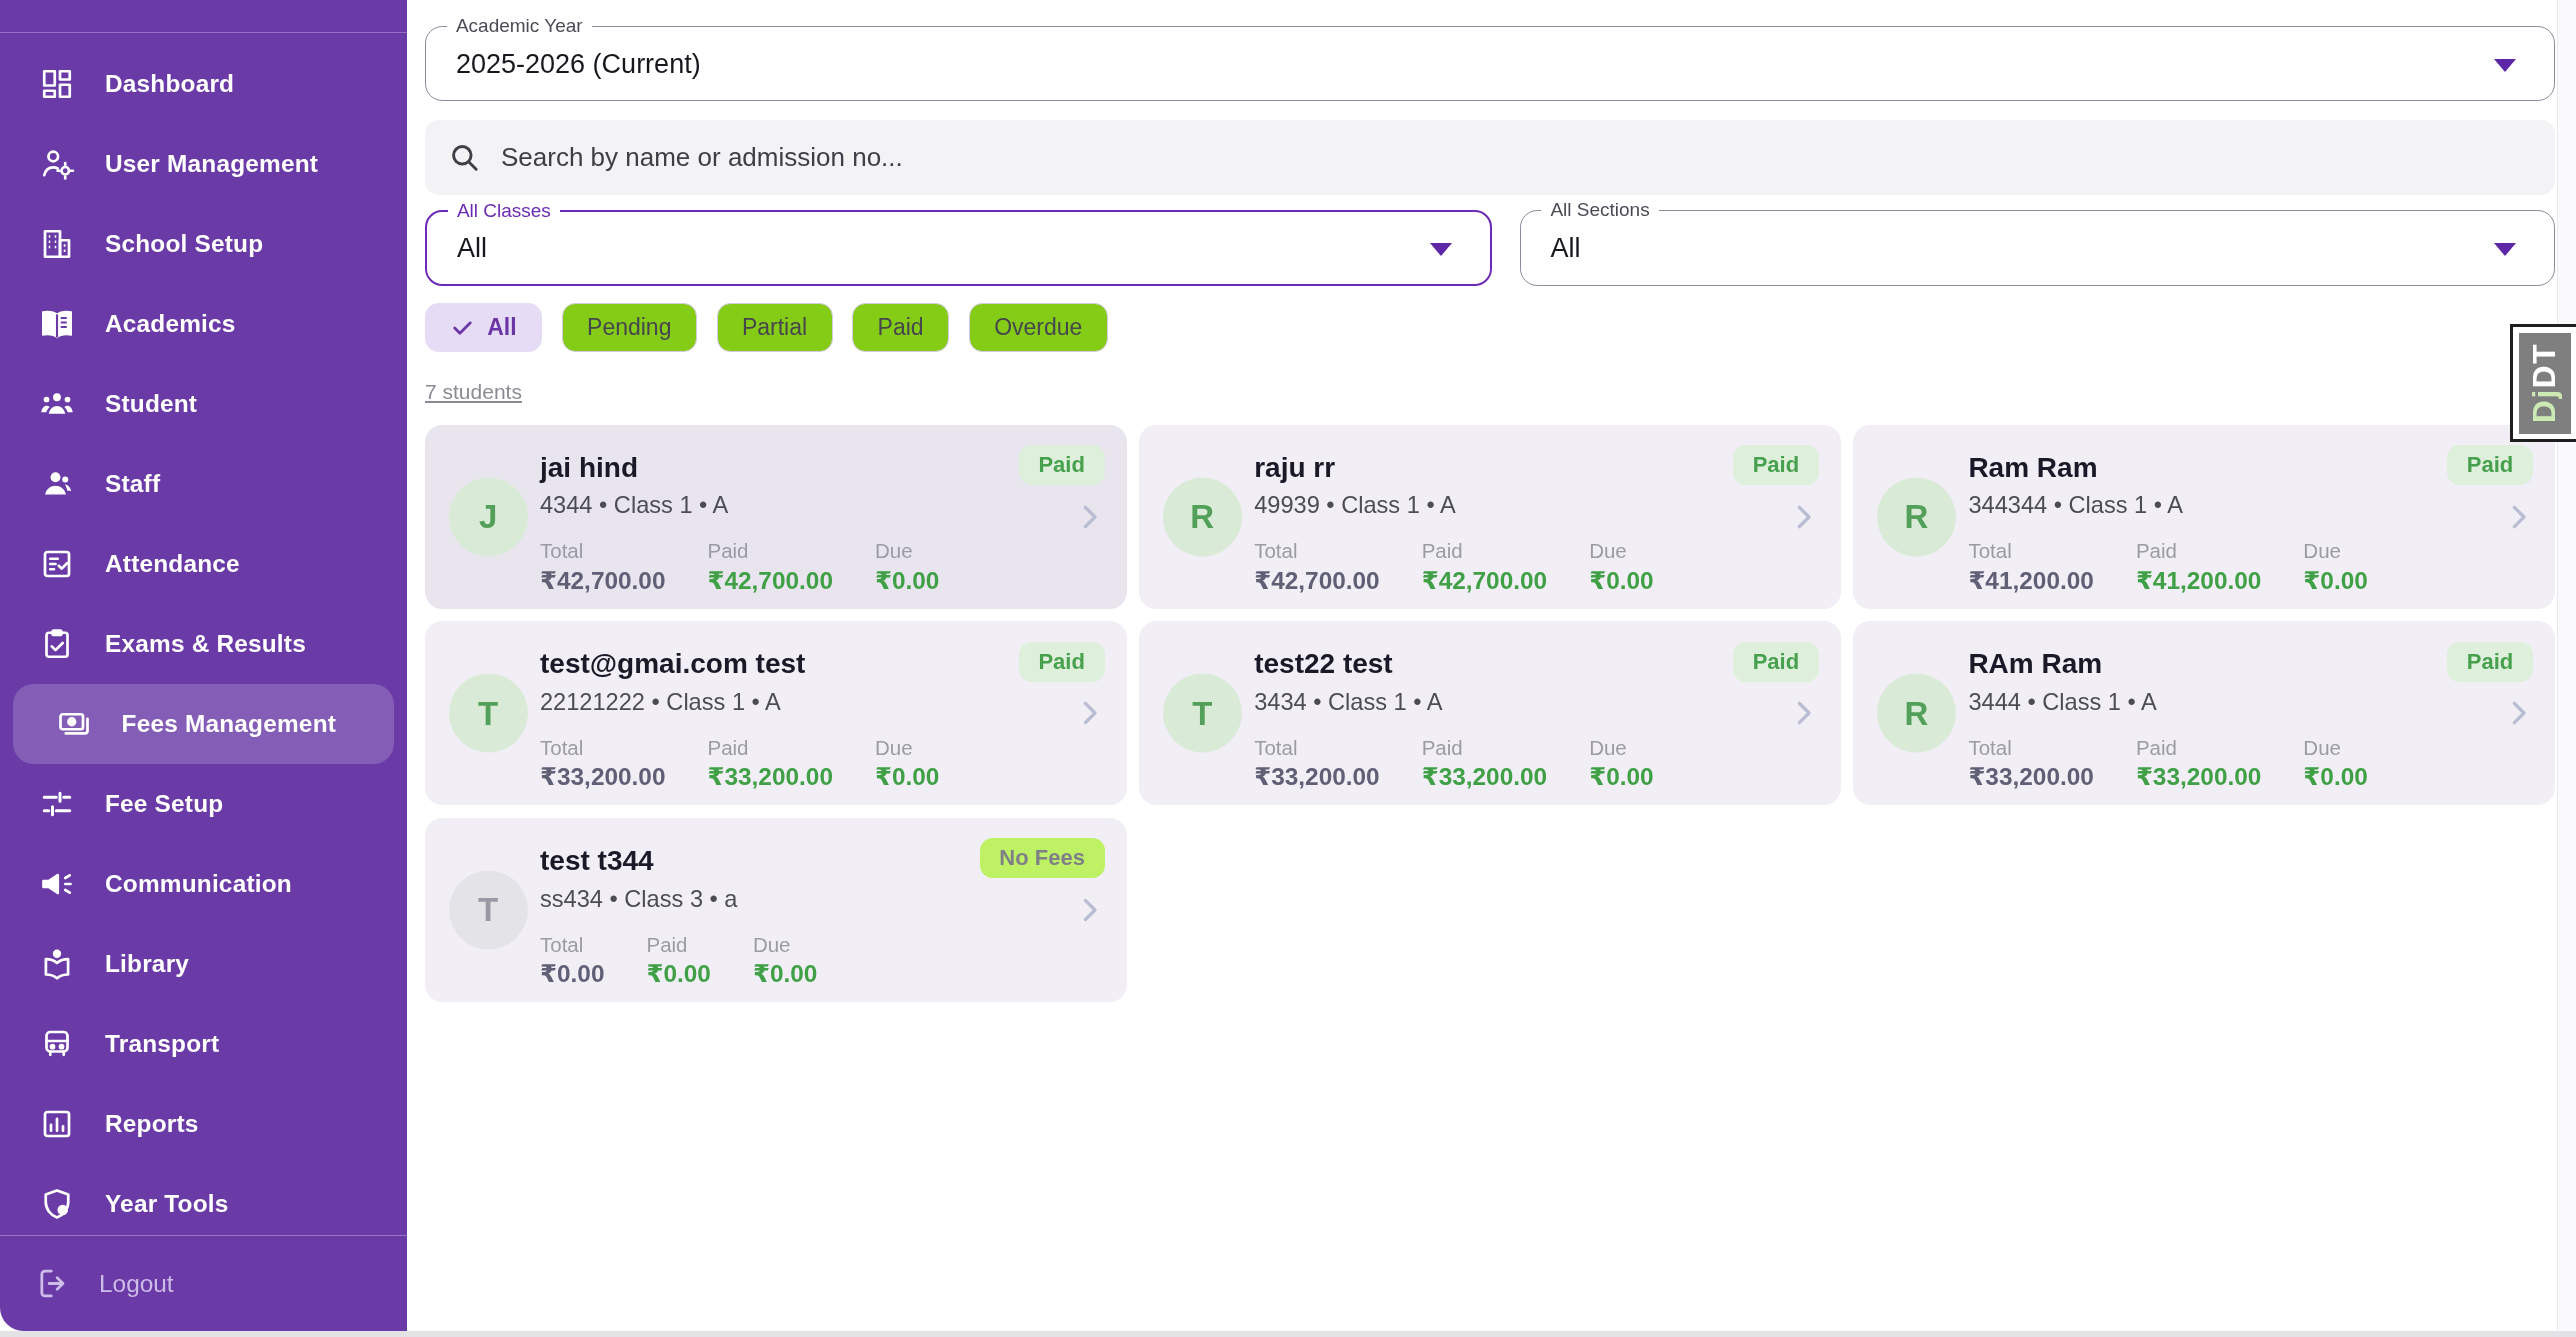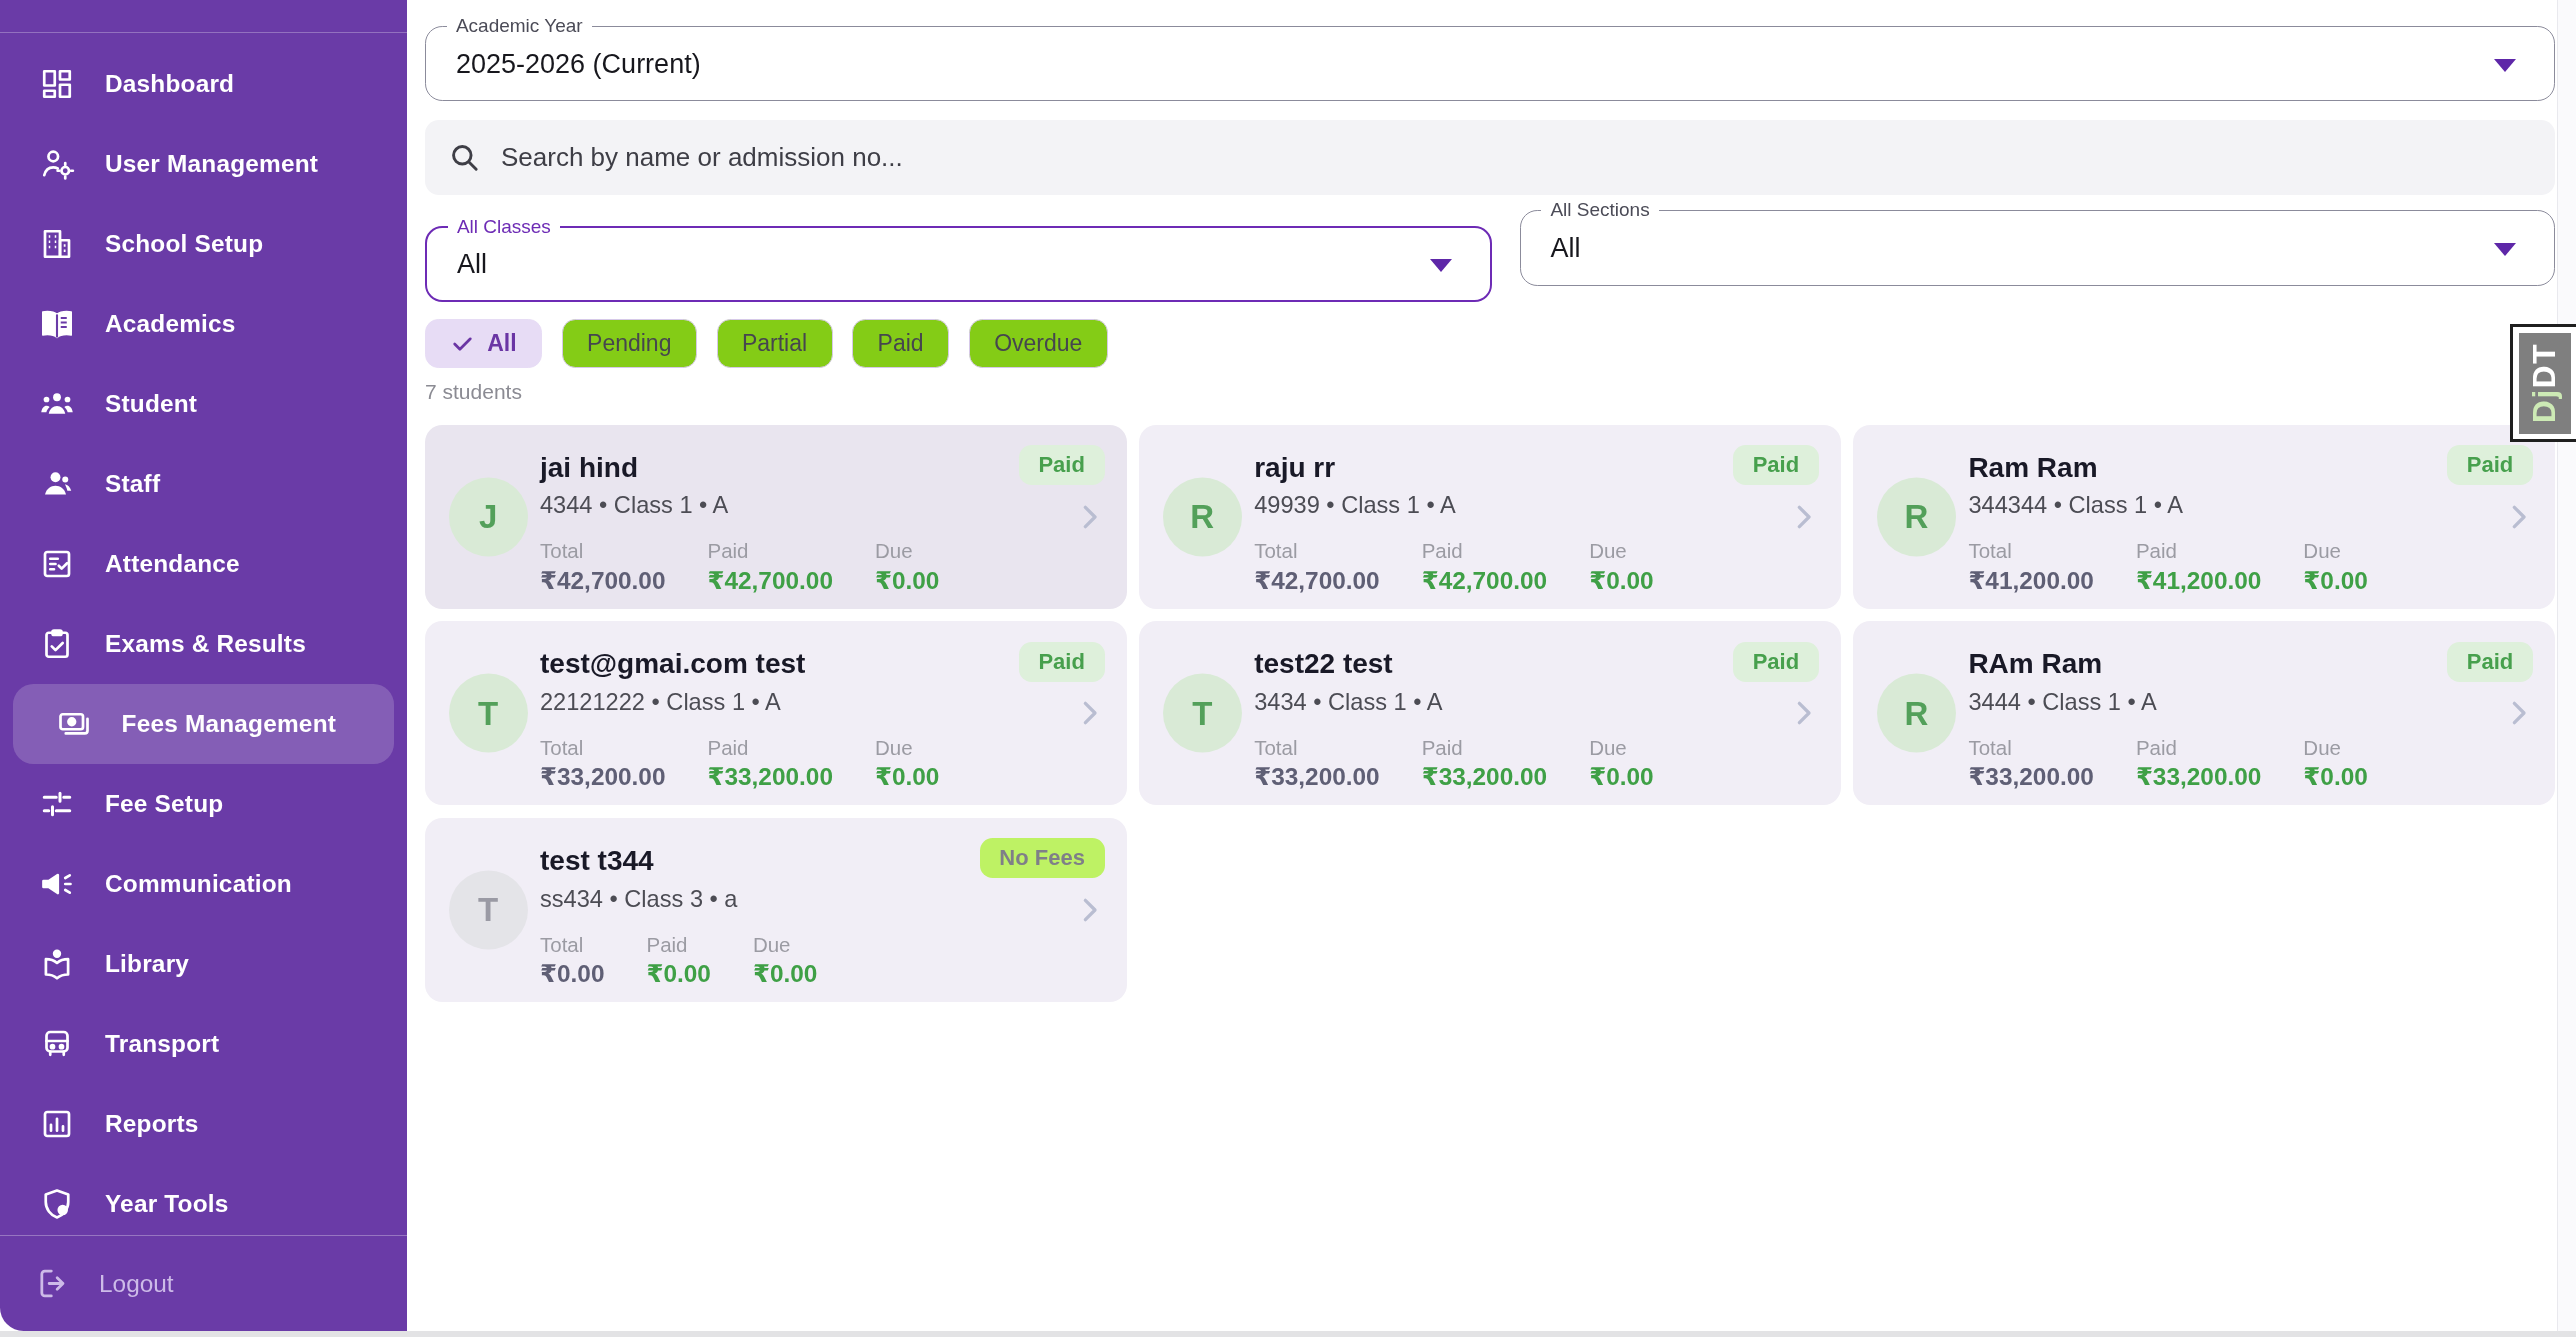--- a/index.html
+++ b/index.html
@@ -34,32 +34,32 @@
     border-top:13.4px solid #5E27A8; }
 
   .ay { margin-top:26px; height:75px; border:1.6px solid #8B8B9B; cursor:pointer; }
 
   .search { margin-top:19px; height:75px; background:#F3F3F6; border-radius:14px;
     display:flex; align-items:center; padding:0 22px; gap:19px; cursor:text; }
   .search svg { width:35px; height:35px; }
   .search .ph { font-size:26px; color:#3E3E46; }
 
   .selects { display:flex; gap:27.5px; margin-top:15px; }
-  .classes { width:1067px; height:76px; border:2.4px solid #6D2BB5; cursor:pointer;margin-top:16px; }
+  .classes { width:1067px; height:76px; border:2.4px solid #6D2BB5; cursor:pointer; }
   .classes .flabel { color:#6D2BB5; }
   .sections { flex:1; height:76px; border:1.6px solid #8B8B9B; cursor:pointer; }
 
   .chips { display:flex; gap:19.7px; margin-top:17.3px; align-items:center; }
   .chip { height:49px; border:1.6px solid #D6C9E8; border-radius:13.4px; background:#84cc16;
     display:flex; align-items:center; padding:0 24.4px; font-size:23px; color:#46464E;
     gap:11.8px; cursor:pointer; }
   .chip.selected { background:#E7DCF5; border-color:#E7DCF5; color:#6A35A4; font-weight:700; }
   .chip svg { width:25px; height:25px; }
 
-  .count { margin-top:12px; font-size:21px; color:#8B8B93; }
+  .count { margin-top:28px; font-size:21px; color:#8B8B93;text-decoration:underline; }
 
   .grid { margin-top:20.5px; display:grid; grid-template-columns:repeat(3,1fr); gap:12.6px; }
   .card { position:relative; height:184px; border-radius:17.3px; background:#F1EEF6; cursor:pointer; }
   .card.darker { background:#E9E5EF; }
   .avatar { position:absolute; left:23.6px; top:50%; transform:translateY(-50%);
     width:79px; height:79px; border-radius:50%; display:flex; align-items:center;
     justify-content:center; font-size:33px; font-weight:700; }
   .avatar.green { background:#D9EAD6; color:#53A05A; }
   .avatar.gray  { background:#E4E4E8; color:#9A9AA4; }
   .card-body { position:absolute; left:115px; top:27px; right:149px; }

